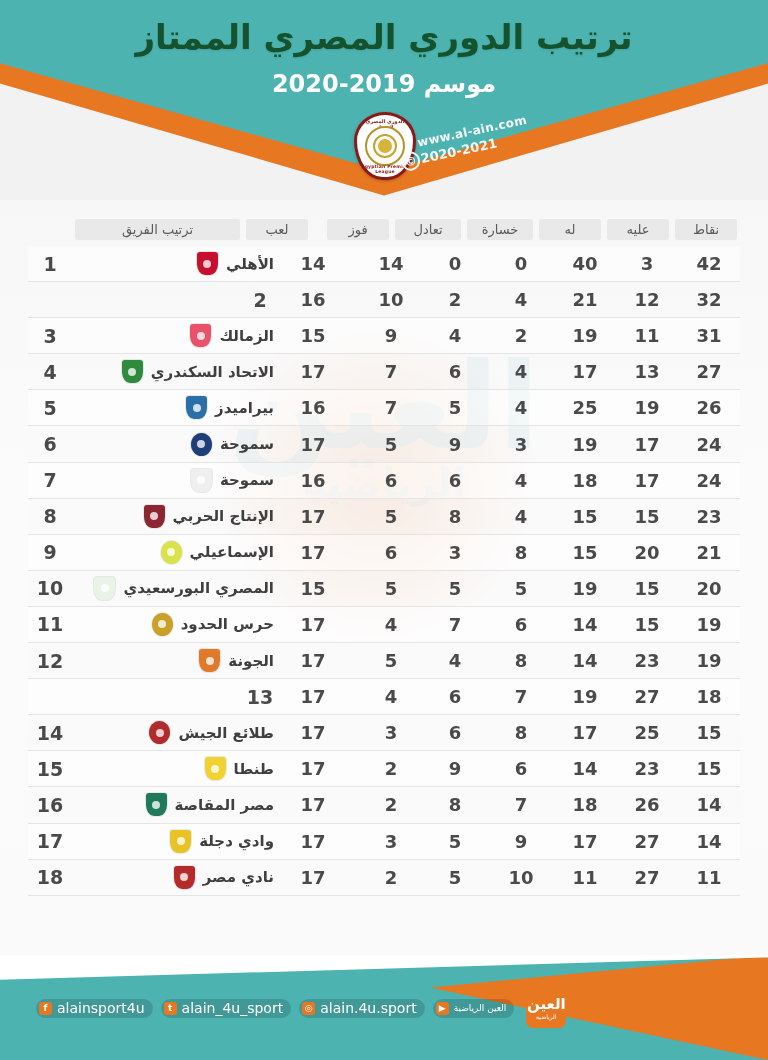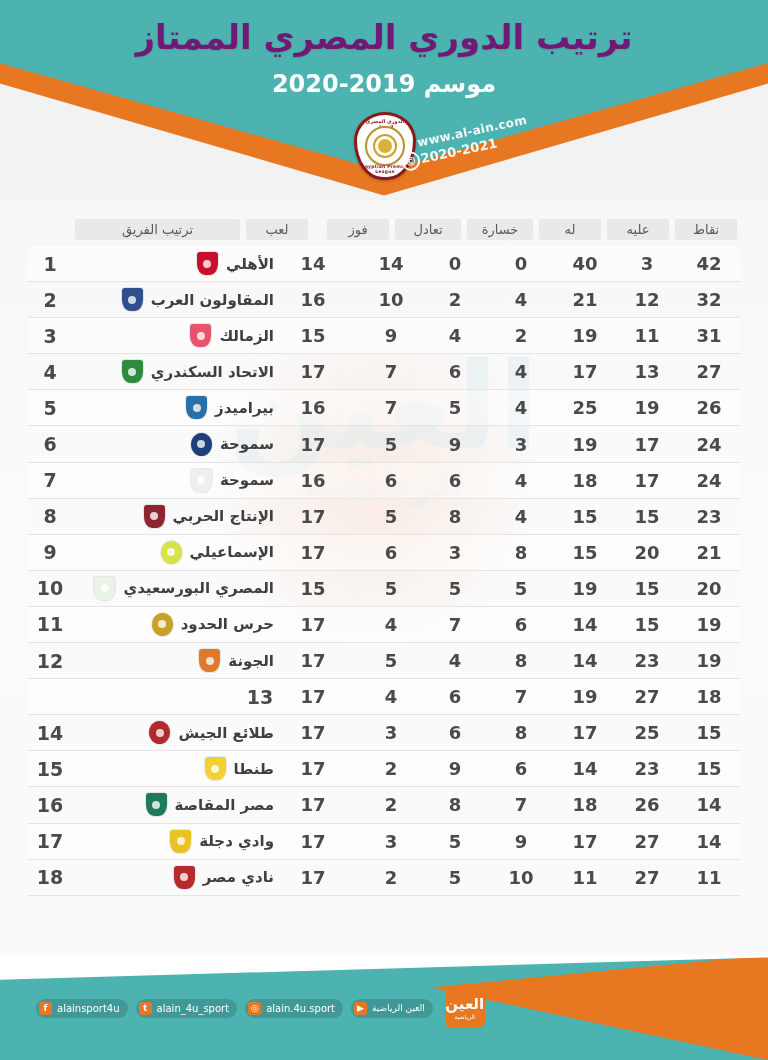--- a/index.html
+++ b/index.html
@@ -15,21 +15,21 @@
   
   .header {
     position:absolute; left:0; top:0; width:768px; height:200px;
     background:#4cb3b0;
     overflow:hidden;
   }
   .header-inner { position:relative; width:100%; height:100%; z-index:3; }
   .title {
     position:absolute; top:18px; left:0; width:100%;
     text-align:center;
-    font-size:34px; font-weight:bold; color:#701a75;
+    font-size:34px; font-weight:bold; color:#14532d;
     letter-spacing:0px; line-height:1.15;
     text-shadow:0 1px 2px rgba(0,0,0,.10);
   }
   .season {
     position:absolute; top:70px; left:0; width:100%;
     text-align:center;
     font-size:24px; font-weight:bold; color:#ffffff;
     direction:rtl;
   }
 
@@ -220,21 +220,21 @@
     border-radius:10px; padding:3px 8px 3px 3px;
     height:19px;
   }
   .chip-ico {
     width:13px; height:13px; border-radius:3px;
     background:#e87722; color:#fff;
     font-size:9px; font-weight:bold;
     display:flex; align-items:center; justify-content:center;
     flex:0 0 13px;
   }
-  .chip-txt { font-size:10px; color:#ffffff; white-space:nowrap; }
+  .chip-txt { font-size:14px; color:#ffffff; white-space:nowrap; }
   .chip-txt.ar { direction:rtl; font-size:9px; }
   .brand {
     width:40px; height:40px; border-radius:7px;
     background:#e87722; color:#ffffff;
     display:flex; flex-direction:column; align-items:center; justify-content:center;
     margin-left:4px; line-height:1;
   }
   .brand-a { font-size:15px; font-weight:bold; }
   .brand-b { font-size:6px; margin-top:2px; }
 </style>
@@ -302,24 +302,20 @@
           <div class="w-rank rank-num">1</div>
         </div>
         <div class="row plain">
           <div class="c w-pts">32</div>
           <div class="c w-ag">12</div>
           <div class="c w-for">21</div>
           <div class="c w-loss">4</div>
           <div class="c w-draw">2</div>
           <div class="c w-win">10</div>
           <div class="c w-play">16</div>
-          <div class="w-team team-cell">
-            <span class="team-name">المقاولون العرب</span>
-            <span class="logo" style="background: rgb(47, 79, 143);"></span>
-          </div>
           <div class="w-rank rank-num">2</div>
         </div>
         <div class="row alt">
           <div class="c w-pts">31</div>
           <div class="c w-ag">11</div>
           <div class="c w-for">19</div>
           <div class="c w-loss">2</div>
           <div class="c w-draw">4</div>
           <div class="c w-win">9</div>
           <div class="c w-play">15</div>

